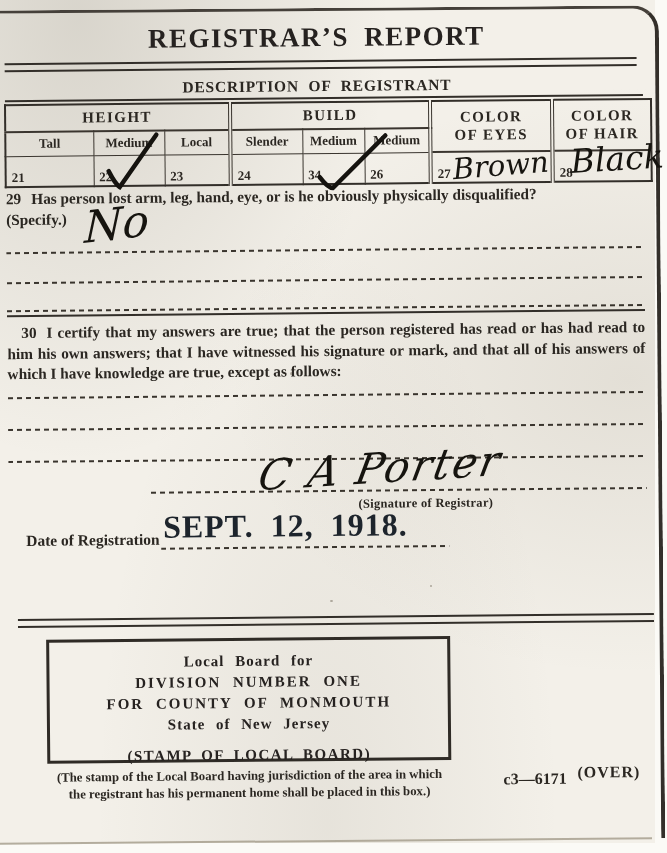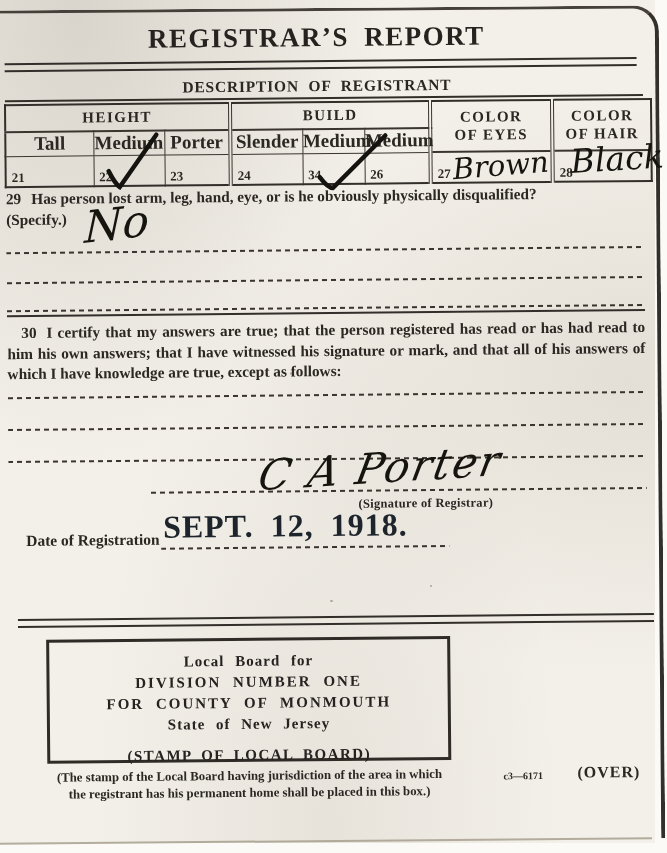--- a/index.html
+++ b/index.html
@@ -49,21 +49,21 @@
   table.desc {
     position:absolute; top:101px; left:7px; width:646px;
     border-collapse:collapse; table-layout:fixed;
   }
   table.desc th, table.desc td {
     border:1px solid #3a352f; padding:0; position:relative;
     font-weight:bold; color:#2b2722; overflow:visible;
   }
   table.desc { border:2px solid #322e29; }
   tr.grp th { font-size:15px; letter-spacing:1.5px; height:27px; border-bottom:2px solid #3a352f; }
-  tr.sub th { font-size:19px; height:24px; }
+  tr.sub th { font-size:13px; height:24px; }
   tr.num td { font-size:13px; height:31px; vertical-align:top; text-align:left; }
   tr.num td .cellnum { display:inline-block; padding:13px 0 0 5px; }
   th.span2 { font-size:14px; line-height:1.15; letter-spacing:.5px; }
   .dblL { border-left:4px double #3a352f !important; }
   svg.check { position:absolute; overflow:visible; z-index:5; }
   .hand {
     font-family:"DejaVu Serif", serif; font-style:italic; color:#16140f;
     position:absolute; z-index:6; white-space:nowrap; font-weight:normal;
   }
   .hand-eyes { font-size:29px; top:-4px; left:20px; transform:rotate(-4deg); }
@@ -116,21 +116,21 @@
   .board-line { font-size:15px; letter-spacing:1px; word-spacing:6px; }
   .bl1 { margin-top:12px; }
   .bl2, .bl3 { margin-top:4px; letter-spacing:2px; }
   .bl4 { margin-top:4px; }
   .stamp-label { margin-top:14px; font-size:15px; letter-spacing:1.5px; word-spacing:4px; }
 
   .footer-note {
     top:767px; left:26px; width:440px; text-align:center;
     font-size:12.8px; font-weight:bold; line-height:1.3; color:#2b2722;
   }
-  .form-code { top:772px; left:500px; font-size:10px; font-weight:bold; }
+  .form-code { top:772px; left:500px; font-size:16px; font-weight:bold; }
   .over { top:766px; left:574px; font-size:16px; font-weight:bold; letter-spacing:1px; }
 
   .speck { position:absolute; background:#6b6353; border-radius:50%; opacity:.5; }
 </style>
 </head>
 <body>
 
 <div class="scan">
   <div class="paper"></div>
   <div class="card-edge"></div>
@@ -166,21 +166,21 @@
           <div>OF EYES</div>
         </th>
         <th rowspan="2" class="dblL span2">
           <div>COLOR</div>
           <div>OF HAIR</div>
         </th>
       </tr>
       <tr class="sub">
         <th>Tall</th>
         <th>Medium</th>
-        <th>Porter</th>
+        <th>Local</th>
         <th class="dblL">Slender</th>
         <th>Medium</th>
         <th>Medium</th>
       </tr>
       <tr class="num">
         <td><span class="cellnum">21</span></td>
         <td>
           <span class="cellnum">22</span>
           <svg class="check" style="left:8px;bottom:-4px;" width="58" height="58" viewBox="0 0 58 58">
             <path d="M6 40 C 10 48, 14 54, 17 56 L 54 4" fill="none" stroke="#15130f" stroke-width="4.5" stroke-linecap="round"></path>

